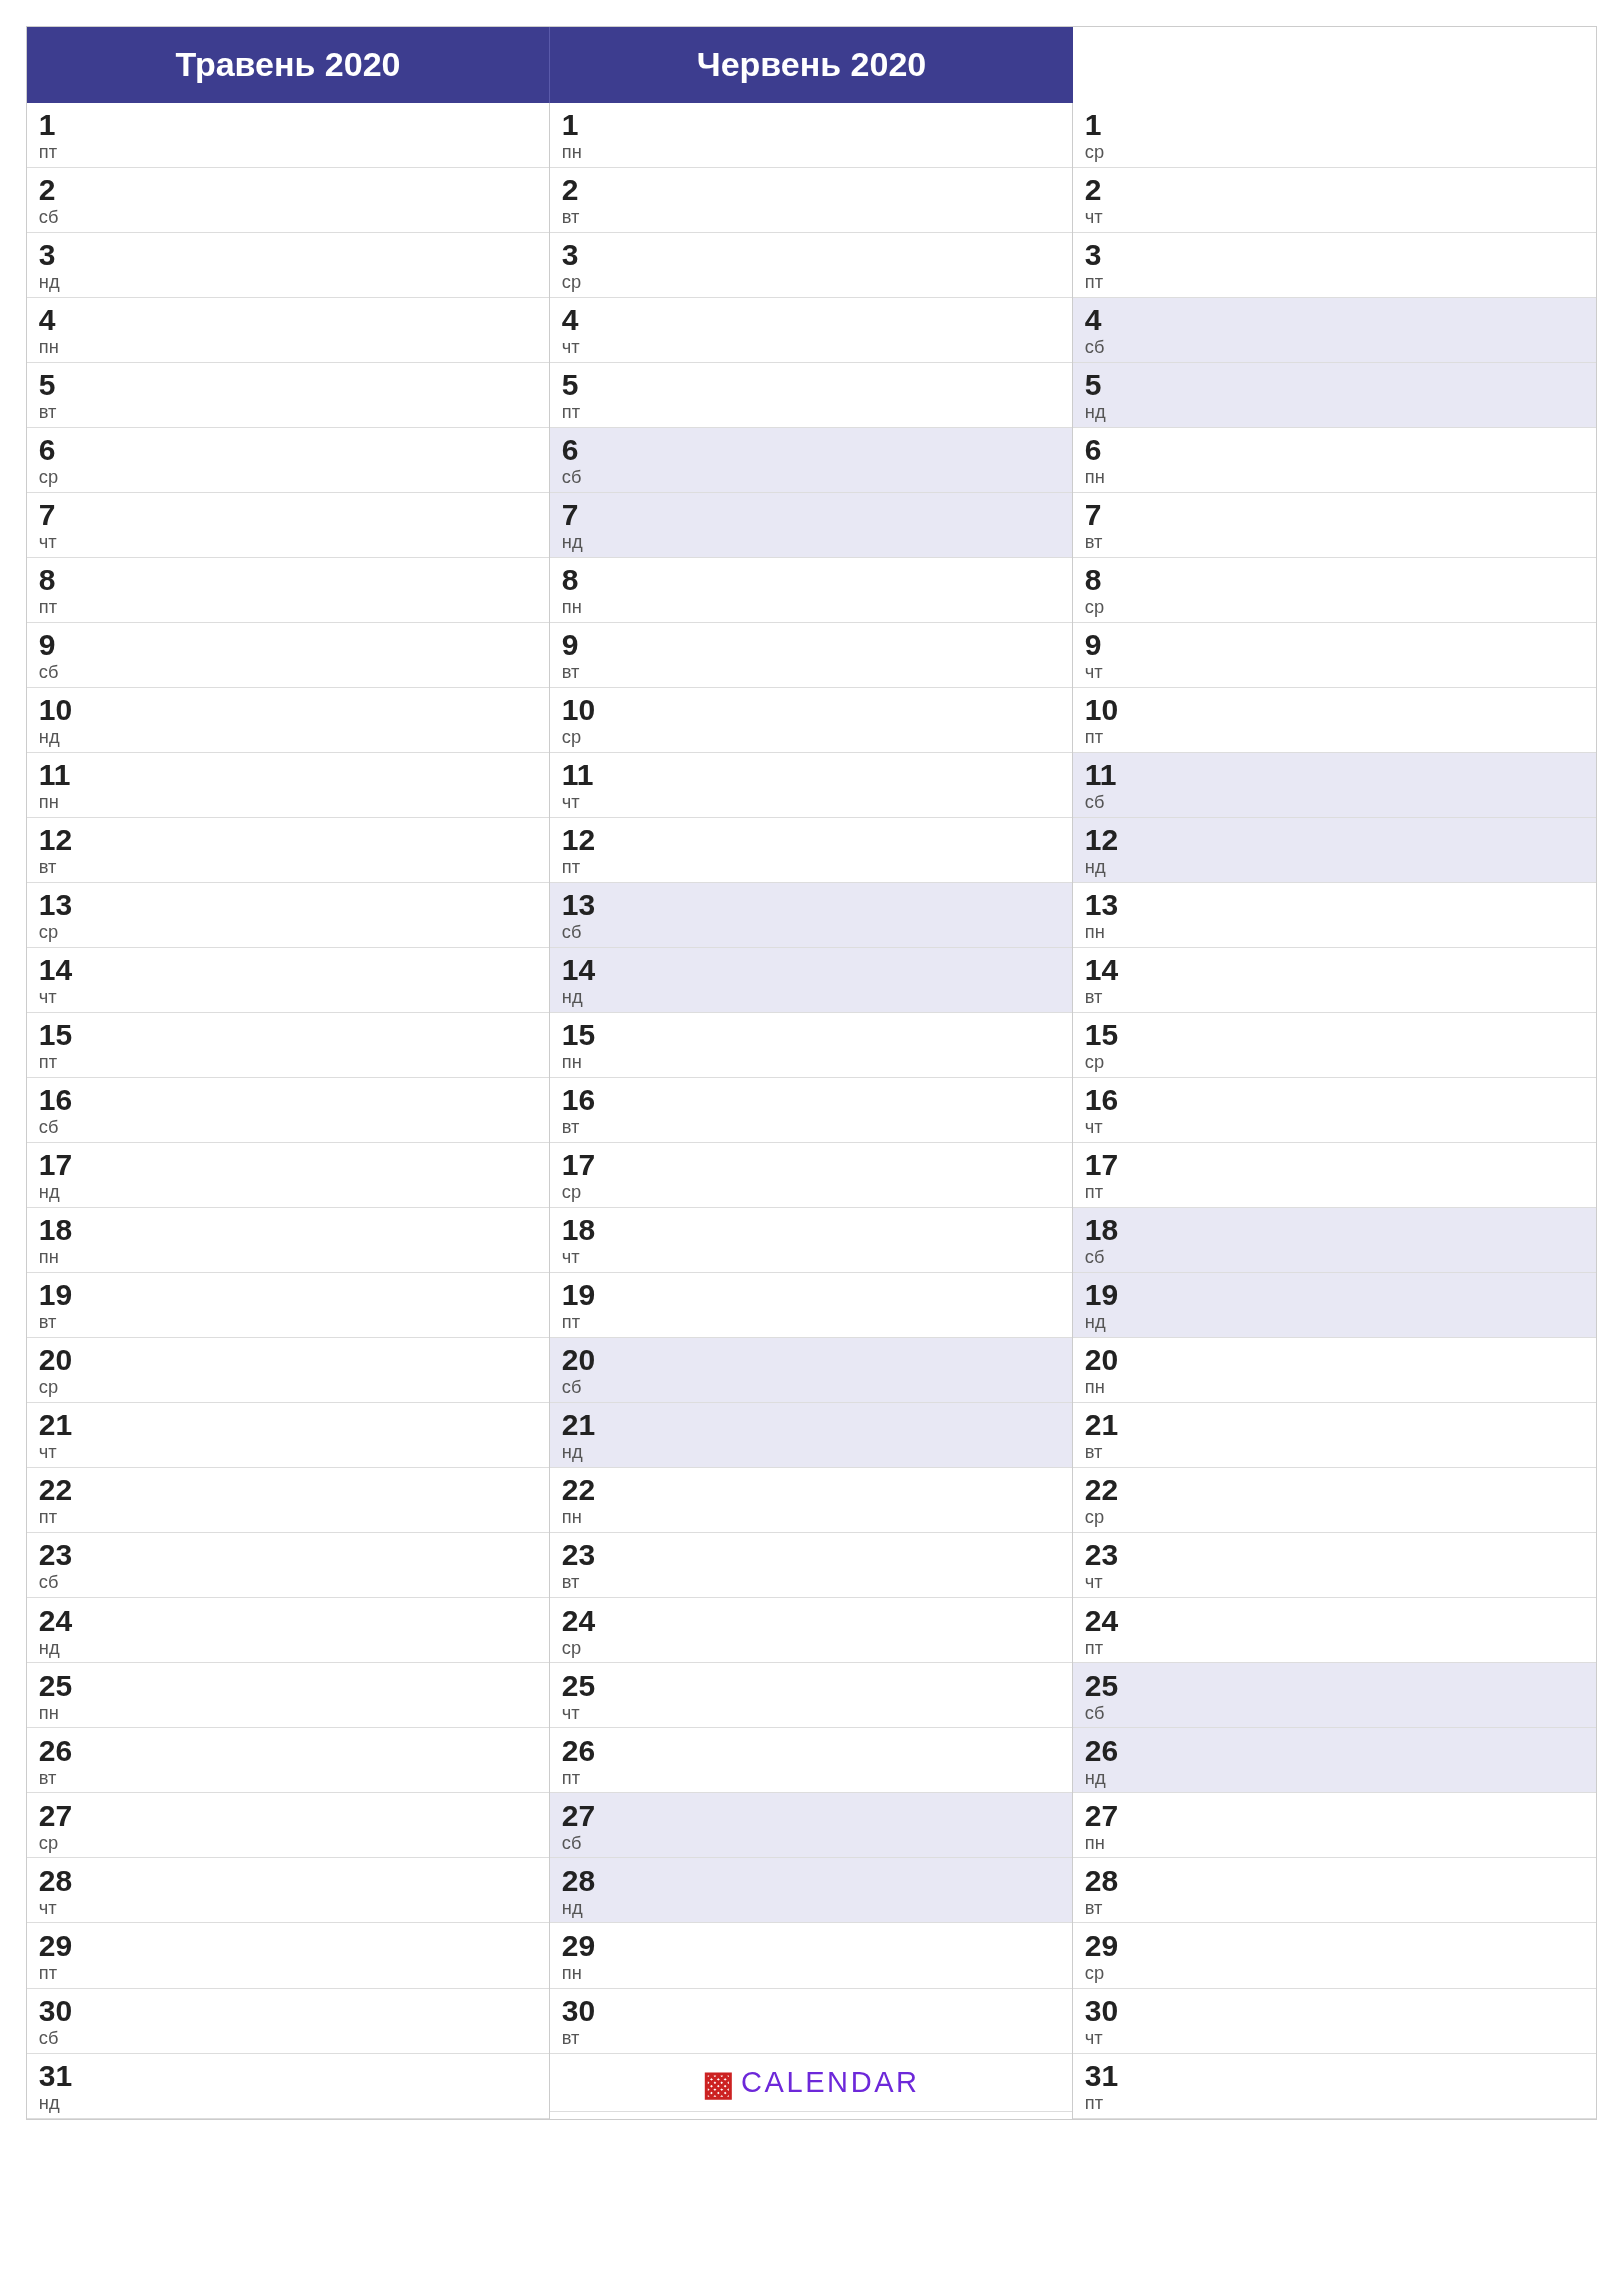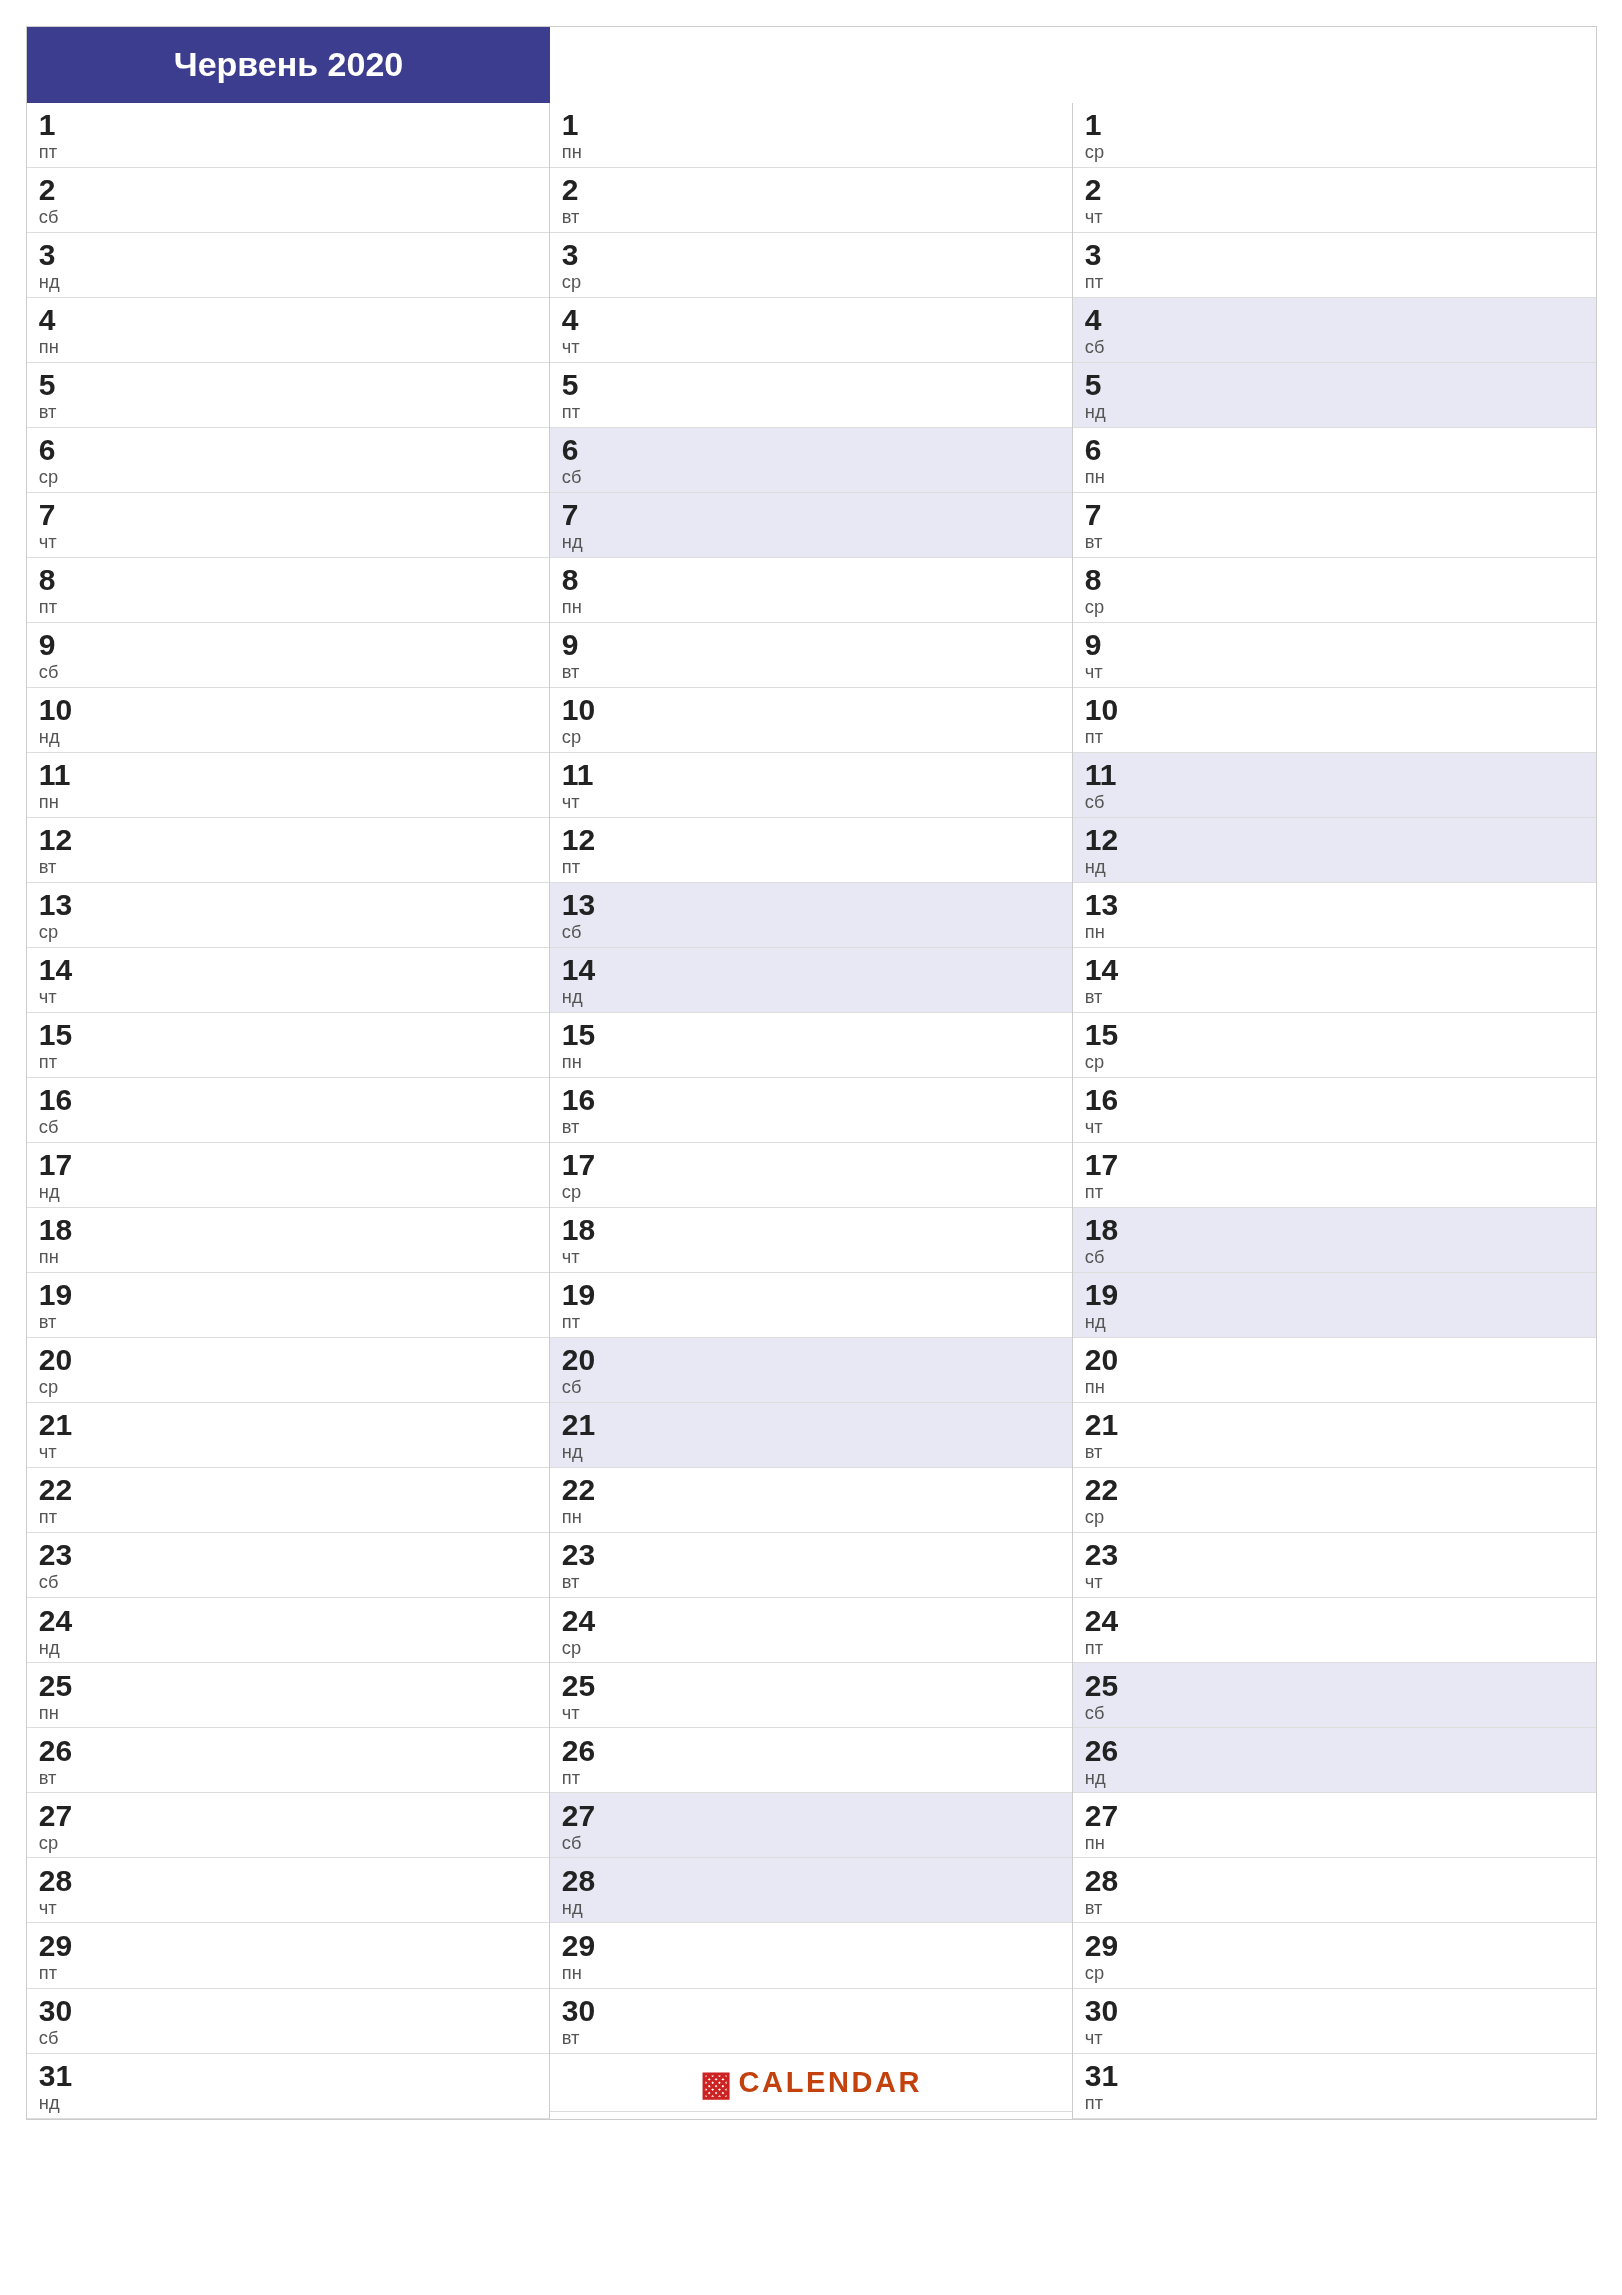--- a/index.html
+++ b/index.html
@@ -79,20 +79,23 @@
       letter-spacing: 2.6px;
     }
   </style>
 </head>
 <body>
 
 <div class="calendar-container">
 
   <div class="header-row">
     <div class="header-cell">
+      <span>Травень 2020</span>
+    </div>
+    <div class="header-cell">
       <span>Червень 2020</span>
     </div>
   </div>
 
   <div class="days-grid" id="days-grid">
 
   <div class="month-col">
         <div class="day-row">
           <div class="day-num">1</div>
           <div class="day-name">пт</div>
@@ -334,21 +337,21 @@
         <div class="day-row">
           <div class="day-num">29</div>
           <div class="day-name">пн</div>
         </div>
         <div class="day-row">
           <div class="day-num">30</div>
           <div class="day-name">вт</div>
         </div>
         <div class="logo-row">
         <span class="logo-icon" style="color:#cc2222;font-size:34px;font-weight:bold;margin-right:6.5px;">▩</span>
-        <span class="logo-text" style="font-size:29px;font-weight:bold;color:#c2410c;letter-spacing:2.6px;">CALENDAR</span>
+        <span class="logo-text" style="font-size:29px;font-weight:normal;color:#6d28d9;letter-spacing:2.6px;">CALENDAR</span>
       </div>
       </div>
       <div class="month-col">
         <div class="day-row">
           <div class="day-num">1</div>
           <div class="day-name">ср</div>
         </div>
         <div class="day-row">
           <div class="day-num">2</div>
           <div class="day-name">чт</div>

